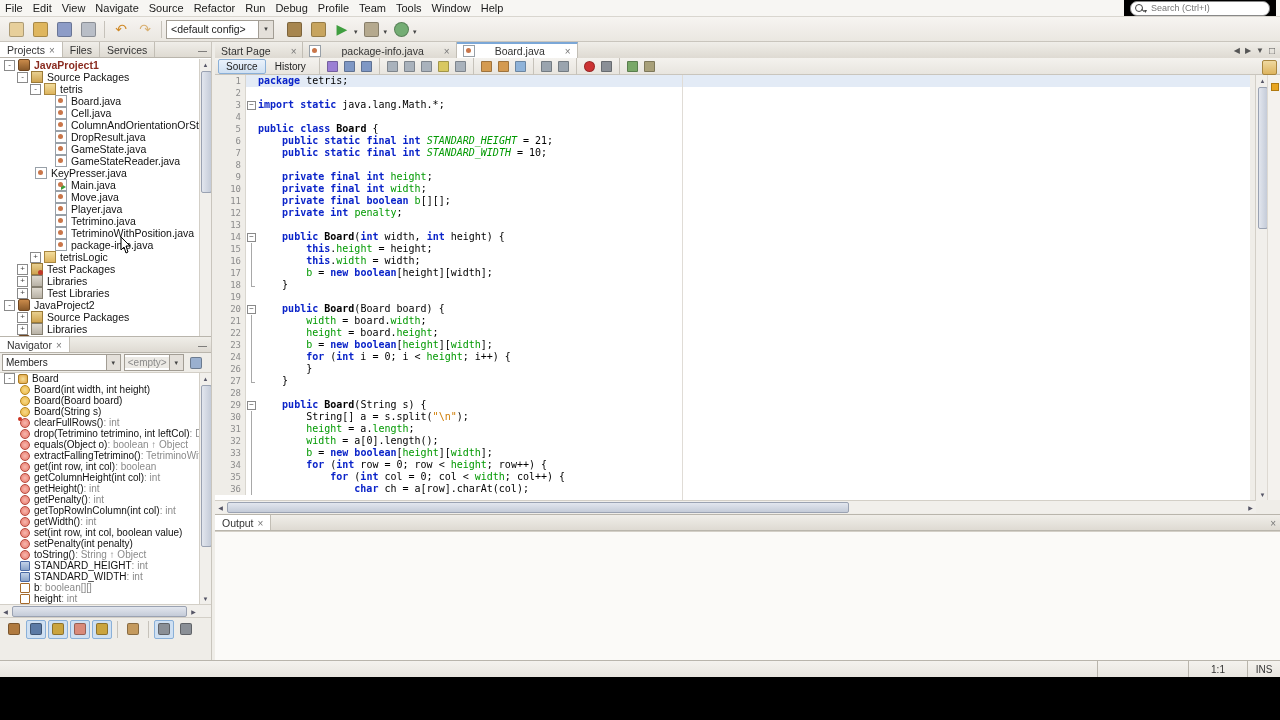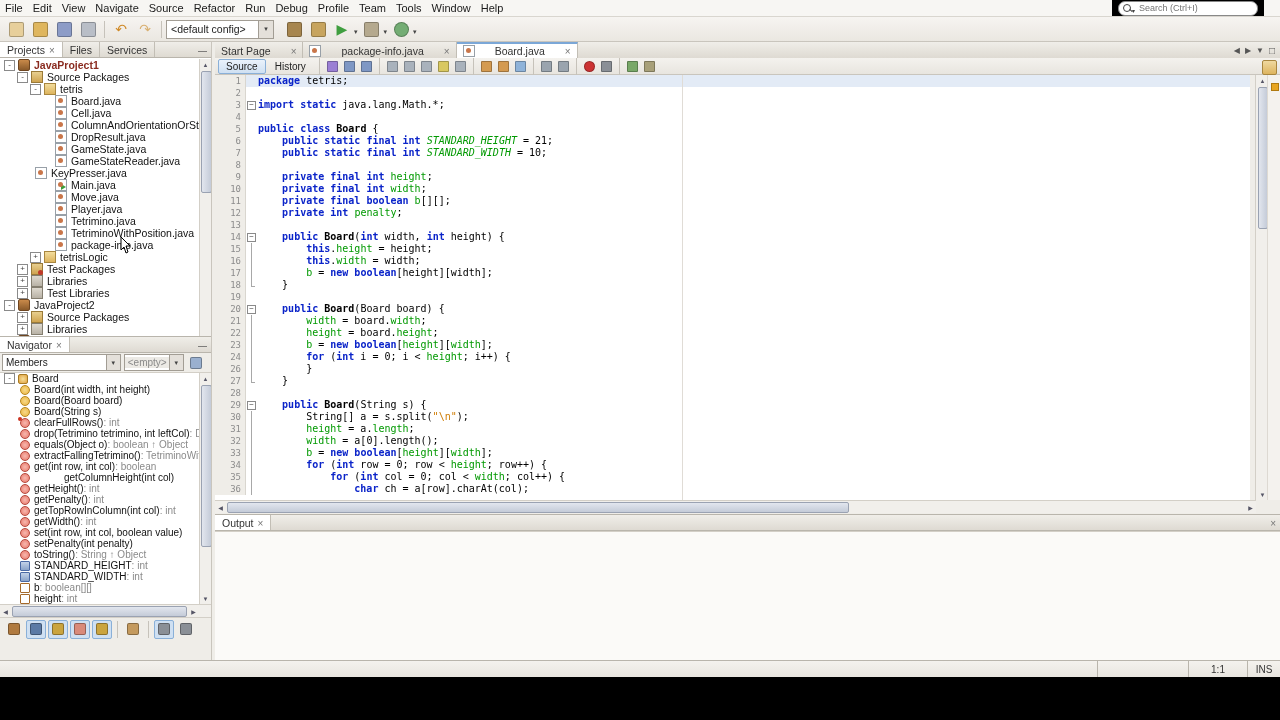--- a/index.html
+++ b/index.html
@@ -2,21 +2,21 @@
 <html><head>
 <meta charset="utf-8">
 <style>
   html,body{margin:0;padding:0;background:#000;}
   body{width:1280px;height:720px;position:relative;font-family:"Liberation Sans",sans-serif;-webkit-font-smoothing:antialiased;}
   .ide{position:absolute;left:0;top:0;width:1280px;height:677px;background:#efede8;overflow:hidden;}
 
   
   .menubar{position:absolute;left:0;top:0;width:1280px;height:16px;background:#f7f6f3;border-bottom:1px solid #d9d6cf;display:flex;align-items:center;}
   .menu-item{font-size:11px;color:#1a1a1a;padding:0 5px;cursor:default;}
-  .menublack{position:absolute;right:16px;top:0;width:152px;height:16px;background:#000;display:flex;align-items:center;}
+  .menublack{position:absolute;right:4px;top:0;width:152px;height:16px;background:#000;display:flex;align-items:center;}
   .searchbox{margin-left:6px;width:138px;height:13px;background:#fff;border:1px solid #888;border-radius:7px;display:flex;align-items:center;overflow:hidden;}
   .mag{width:6px;height:6px;border:1px solid #444;border-radius:50%;margin:0 1px 0 4px;position:relative;flex:none;}
   .mag::after{content:"";position:absolute;left:5px;top:5px;width:4px;height:1px;background:#444;transform:rotate(45deg);}
   .sdd::before{content:"▾";font-size:6px;color:#444;margin-right:2px;}
   .searchbox input{border:none;outline:none;flex:1;font-size:9px;color:#555;font-family:"Liberation Sans",sans-serif;background:transparent;padding:0 2px;}
 
   
   .toolbar{position:absolute;left:0;top:17px;width:1280px;height:25px;background:linear-gradient(#f6f4f1,#eae7e1);border-bottom:1px solid #c9c5bd;display:flex;align-items:center;padding-left:4px;box-sizing:border-box;}
   .tbi{width:22px;height:21px;margin:0 1px;border-radius:2px;display:flex;align-items:center;justify-content:center;}
   .tbi .sq{width:13px;height:13px;border-radius:2px;border:1px solid rgba(0,0,0,.25);}
@@ -421,21 +421,21 @@
         <div class="nrow" style="padding-left: 20px;">
           <span class="ni ni-method"></span>
           <span>extractFallingTetrimino()</span>
           <span class="ntype"> : TetriminoWithPosition</span>
         </div>
         <div class="nrow" style="padding-left: 20px;">
           <span class="ni ni-method"></span>
           <span>get(int row, int col)</span>
           <span class="ntype"> : boolean</span>
         </div>
-        <div class="nrow" style="padding-left: 20px; gap: 30px;">
+        <div class="nrow" style="padding-left: 20px;">
           <span class="ni ni-method"></span>
           <span>getColumnHeight(int col)</span>
           <span class="ntype"> : int</span>
         </div>
         <div class="nrow" style="padding-left: 20px;">
           <span class="ni ni-method"></span>
           <span>getHeight()</span>
           <span class="ntype"> : int</span>
         </div>
         <div class="nrow" style="padding-left: 20px;">

